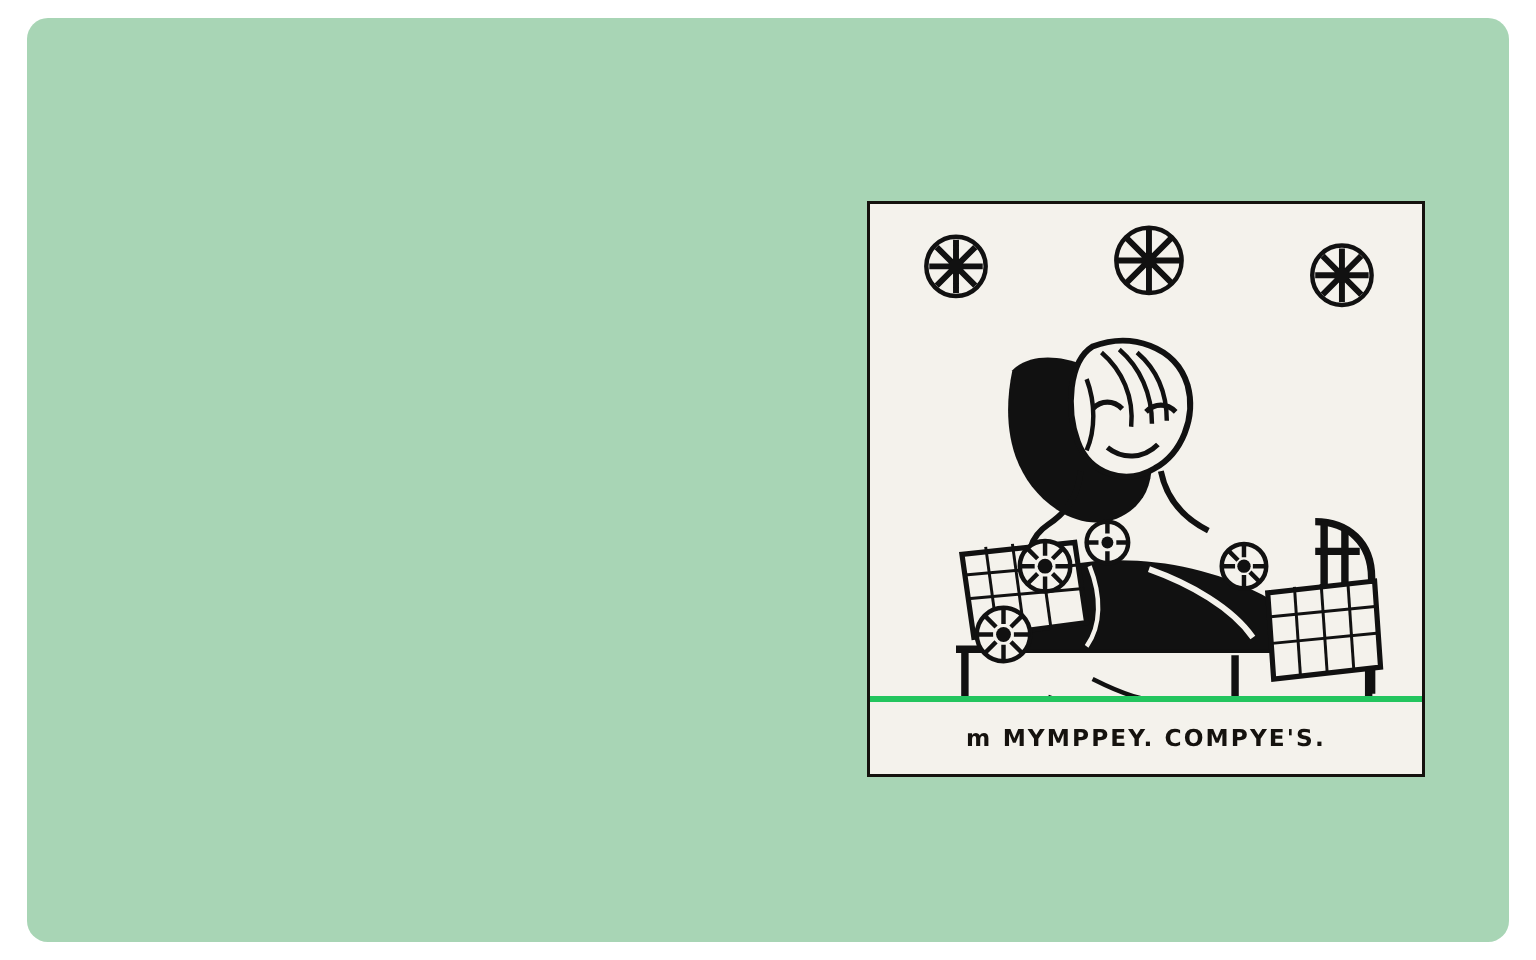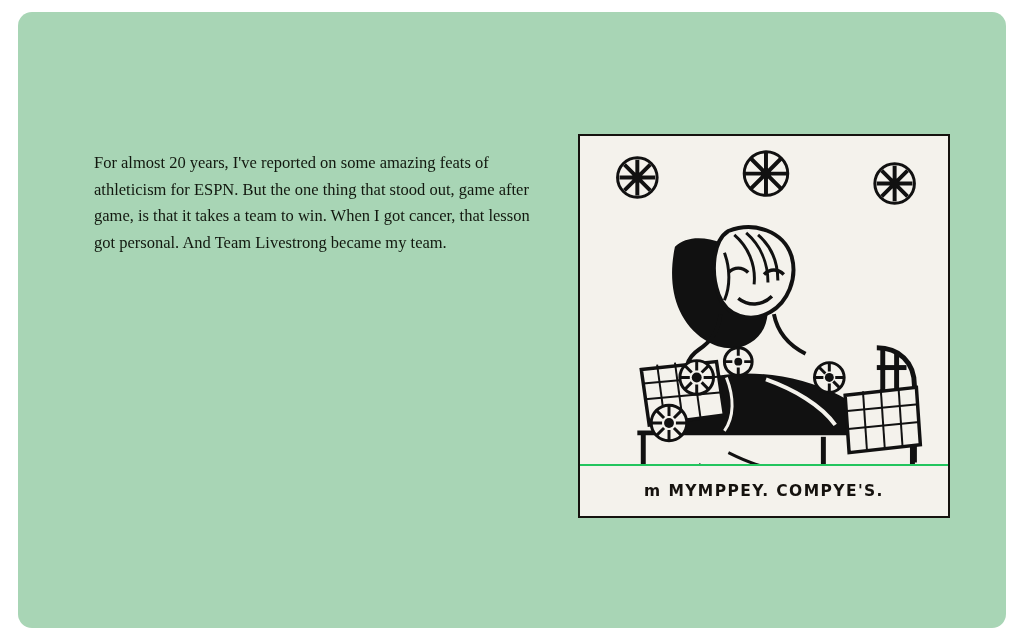--- a/index.html
+++ b/index.html
@@ -84,41 +84,40 @@
     display: block;
     width: 100%;
     height: 100%;
   }
   #illus-caption {
     position: absolute;
     left: 0;
     bottom: 0;
     width: 100%;
     height: 52px;
-    border-top: 2px solid #22c55e;
+    border-top: 4px solid #22c55e;
     box-sizing: border-box;
     display: flex;
     align-items: center;
     justify-content: center;
     background: #f4f2ec;
     font-family: "DejaVu Sans", sans-serif;
     font-size: 15.5px;
     letter-spacing: 1.4px;
     color: #15120e;
     font-weight: 700;
   }
 </style>
 </head>
 <body>
 
 <div id="card">
   <div id="inner">
 
     <div id="left-col">
-      <p id="en-quote">For almost 20 years, I've reported on some amazing feats of athleticism for ESPN. But the one thing that stood out, game after game, is that it takes a team to win. When I got cancer, that lesson got personal. And Team Livestrong became my team.</p>
     </div>
 
     <div id="illustration">
       <svg id="illus-svg" viewBox="0 0 372 384" preserveAspectRatio="xMidYMid slice">
         <rect x="0" y="0" width="372" height="384" fill="#f4f2ec"></rect>
 
         <g stroke="#111" stroke-width="3" fill="none">
           <circle cx="58" cy="42" r="20"></circle>
           <circle cx="188" cy="38" r="22"></circle>
           <circle cx="318" cy="48" r="20"></circle>

